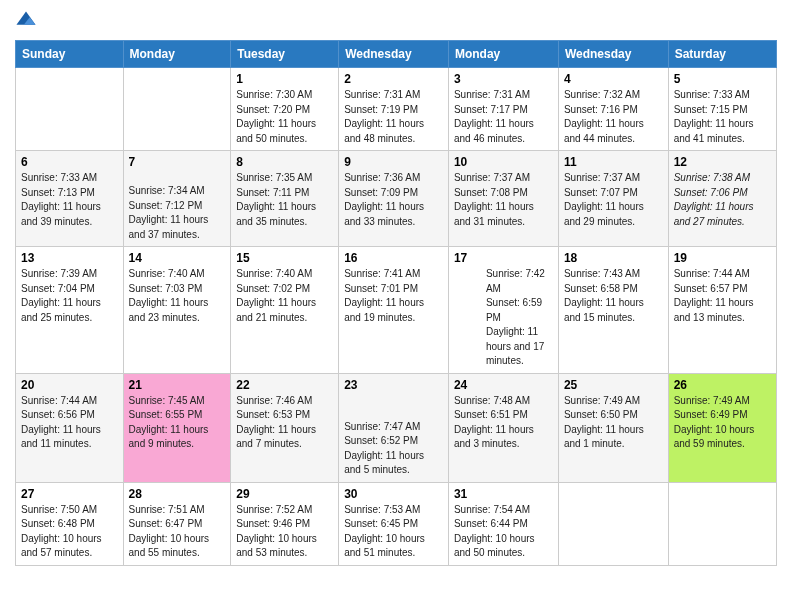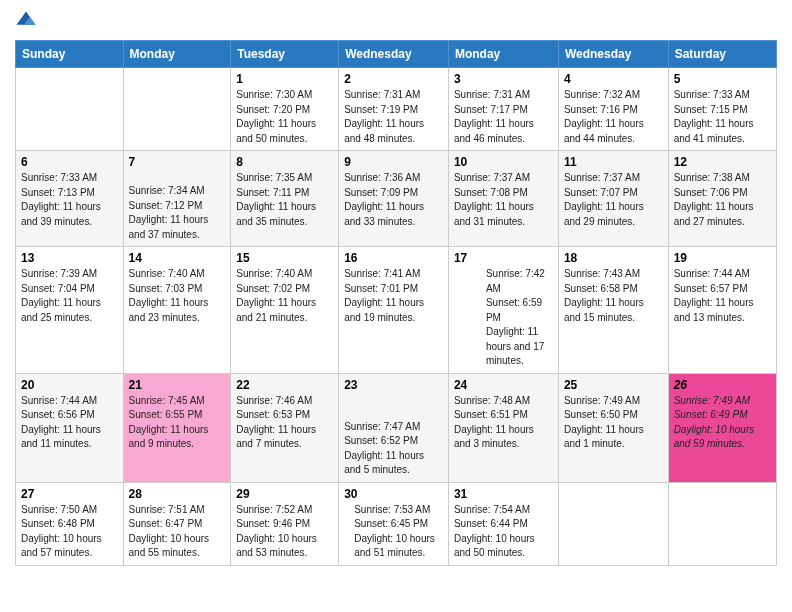--- a/index.html
+++ b/index.html
@@ -198,21 +198,21 @@
 Daylight: 11 hours and 31 minutes.</div>
           </td>
           <td style="background: rgb(245, 245, 245);">
             <span class="day-num">11</span>
             <div class="day-info" style="white-space: pre-line;">Sunrise: 7:37 AM
 Sunset: 7:07 PM
 Daylight: 11 hours and 29 minutes.</div>
           </td>
           <td style="background: rgb(245, 245, 245);">
             <span class="day-num">12</span>
-            <div class="day-info" style="white-space: pre-line;">Sunrise: 7:38 AM
+            <div class="day-info" style="white-space: pre-line; font-style: italic;">Sunrise: 7:38 AM
 Sunset: 7:06 PM
 Daylight: 11 hours and 27 minutes.</div>
           </td>
         </tr>
         <tr>
           <td>
             <span class="day-num">13</span>
             <div class="day-info" style="white-space: pre-line;">Sunrise: 7:39 AM
 Sunset: 7:04 PM
 Daylight: 11 hours and 25 minutes.</div>
@@ -284,21 +284,21 @@
             <div class="day-info" style="white-space: pre-line;">Sunrise: 7:48 AM
 Sunset: 6:51 PM
 Daylight: 11 hours and 3 minutes.</div>
           </td>
           <td style="background: rgb(245, 245, 245);">
             <span class="day-num">25</span>
             <div class="day-info" style="white-space: pre-line;">Sunrise: 7:49 AM
 Sunset: 6:50 PM
 Daylight: 11 hours and 1 minute.</div>
           </td>
-          <td style="background: #ec4899; font-style: italic;">
+          <td style="background: #bef264;">
             <span class="day-num">26</span>
             <div class="day-info" style="white-space: pre-line;">Sunrise: 7:49 AM
 Sunset: 6:49 PM
 Daylight: 10 hours and 59 minutes.</div>
           </td>
         </tr>
         <tr>
           <td>
             <span class="day-num">27</span>
             <div class="day-info" style="white-space: pre-line;">Sunrise: 7:50 AM
@@ -312,21 +312,21 @@
 Daylight: 10 hours and 55 minutes.</div>
           </td>
           <td>
             <span class="day-num">29</span>
             <div class="day-info" style="white-space: pre-line;">Sunrise: 7:52 AM
 Sunset: 9:46 PM
 Daylight: 10 hours and 53 minutes.</div>
           </td>
           <td>
             <span class="day-num">30</span>
-            <div class="day-info" style="white-space: pre-line; margin-left: 10px;">Sunrise: 7:53 AM
+            <div class="day-info" style="white-space: pre-line;">Sunrise: 7:53 AM
 Sunset: 6:45 PM
 Daylight: 10 hours and 51 minutes.</div>
           </td>
           <td>
             <span class="day-num">31</span>
             <div class="day-info" style="white-space: pre-line;">Sunrise: 7:54 AM
 Sunset: 6:44 PM
 Daylight: 10 hours and 50 minutes.</div>
           </td>
           <td class="empty-cell"></td>

